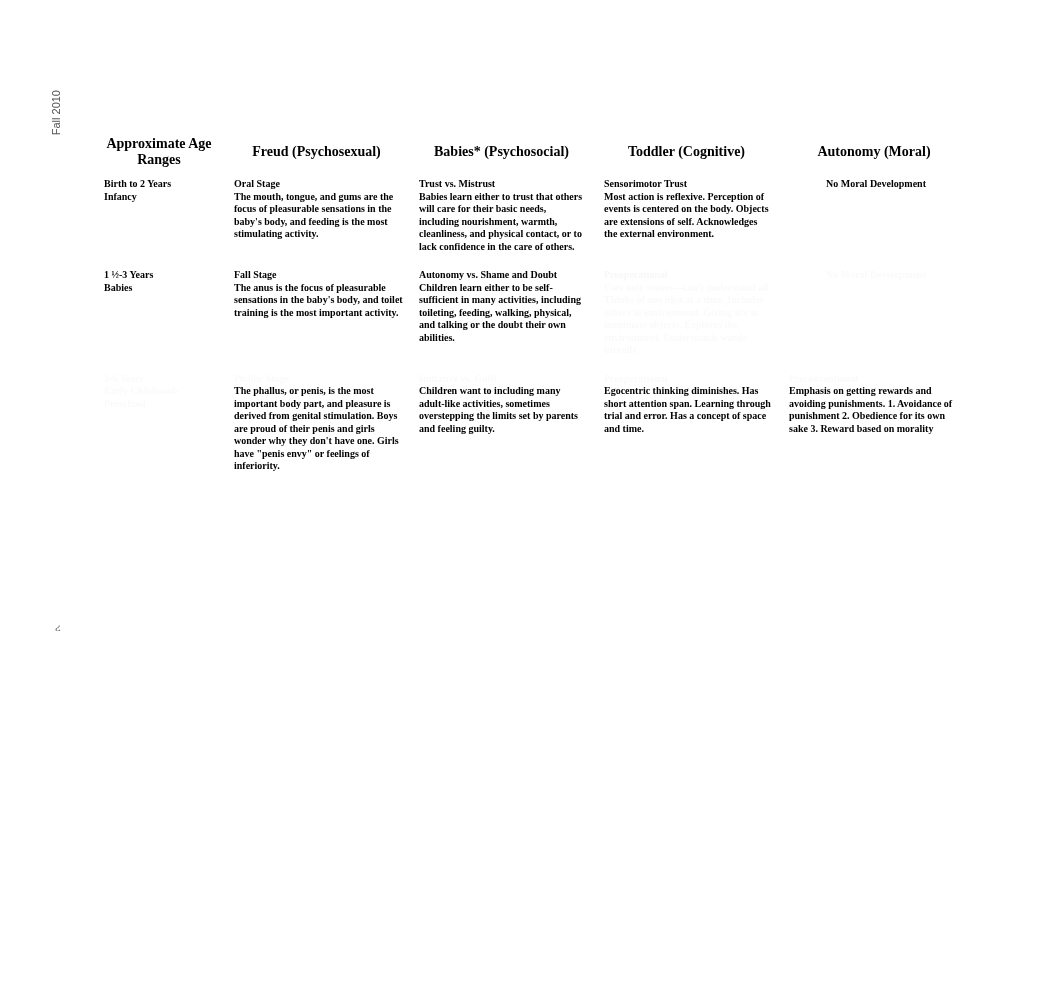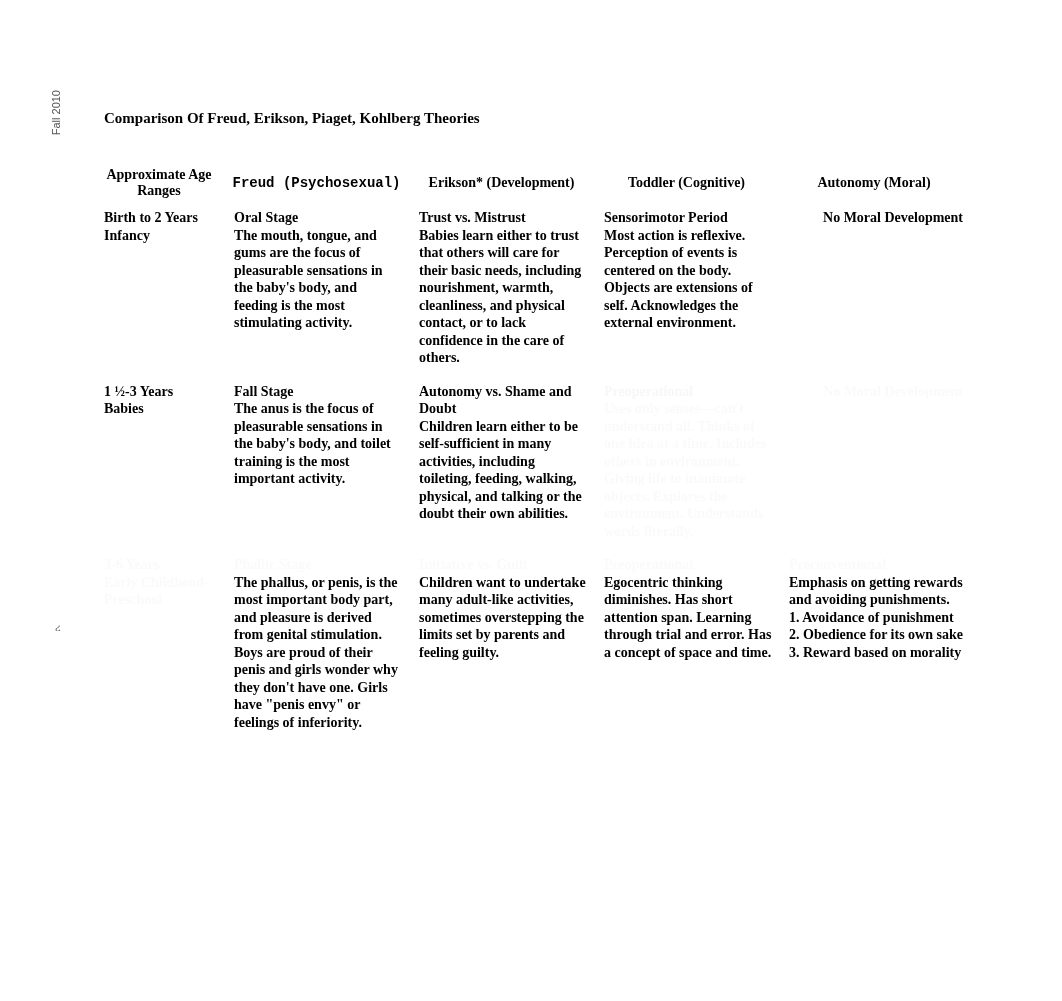--- a/index.html
+++ b/index.html
@@ -54,41 +54,41 @@
     }
     th {
       font-size: 14px;
       font-weight: bold;
       color: #000;
       text-align: center;
       padding: 6px 8px;
       vertical-align: middle;
     }
     th.col-age { width: 130px; }
-    th.col-freud { width: 185px; font-family: Liberation Mono, monospace; }
+    th.col-freud { width: 185px; }
     th.col-erikson { width: 185px; }
     th.col-piaget { width: 185px; }
     th.col-kohlberg { width: 190px; }
     td {
-      font-size: 14px;
+      font-size: 10px;
       color: #000;
       padding: 4px 6px 12px 10px;
       vertical-align: top;
       line-height: 1.25;
     }
     .bold-label {
       font-weight: bold;
       display: block;
     }
     .desc {
       display: block;
       font-weight: bold;
     }
     .center-cell {
-      text-align: right;
+      text-align: center;
       font-weight: bold;
       vertical-align: top;
       padding-top: 4px;
     }
     .faded1 {
       color: #fafafa;
     }
     .faded1 .bold-label {
       color: #f7f7f7;
     }
@@ -99,48 +99,47 @@
       color: #fafafa;
     }
   </style>
 </head>
 <body>
 
 <div class="side-label">Fall 2010</div>
 <div class="page-mark">ረ</div>
 
 <div class="container">
-  <div class="title">Comparison Of Freud, Erikson, Piaget, Kohlberg Theories</div>
   <table>
     <thead>
       <tr>
         <th class="col-age">Approximate Age Ranges</th>
         <th class="col-freud">Freud (Psychosexual)</th>
-        <th class="col-erikson">Erikson* (Development)</th>
+        <th class="col-erikson">Babies* (Psychosocial)</th>
         <th class="col-piaget">Toddler (Cognitive)</th>
         <th class="col-kohlberg">Autonomy (Moral)</th>
       </tr>
     </thead>
     <tbody>
 
       <tr>
         <td>
           <span class="bold-label">Birth to 2 Years</span>
           <span class="bold-label">Infancy</span>
         </td>
         <td>
           <span class="bold-label">Oral Stage</span>
           <span class="desc">The mouth, tongue, and gums are the focus of pleasurable sensations in the baby's body, and feeding is the most stimulating activity.</span>
         </td>
         <td>
           <span class="bold-label">Trust vs. Mistrust</span>
           <span class="desc">Babies learn either to trust that others will care for their basic needs, including nourishment, warmth, cleanliness, and physical contact, or to lack confidence in the care of others.</span>
         </td>
         <td>
-          <span class="bold-label">Sensorimotor Period</span>
+          <span class="bold-label">Sensorimotor Trust</span>
           <span class="desc">Most action is reflexive. Perception of events is centered on the body. Objects are extensions of self. Acknowledges the external environment.</span>
         </td>
         <td class="center-cell">No Moral Development</td>
       </tr>
 
       <tr>
         <td>
           <span class="bold-label">1 ½-3 Years</span>
           <span class="bold-label">Babies</span>
         </td>
@@ -163,21 +162,21 @@
         <td>
           <span class="bold-label">3-6 Years</span>
           <span class="bold-label">Early Childhood-Preschool</span>
         </td>
         <td>
           <span class="bold-label">Phallic Stage</span>
           <span class="desc">The phallus, or penis, is the most important body part, and pleasure is derived from genital stimulation. Boys are proud of their penis and girls wonder why they don't have one. Girls have "penis envy" or feelings of inferiority.</span>
         </td>
         <td>
           <span class="bold-label">Initiative vs. Guilt</span>
-          <span class="desc">Children want to undertake many adult-like activities, sometimes overstepping the limits set by parents and feeling guilty.</span>
+          <span class="desc">Children want to including many adult-like activities, sometimes overstepping the limits set by parents and feeling guilty.</span>
         </td>
         <td>
           <span class="bold-label">Preoperational</span>
           <span class="desc">Egocentric thinking diminishes. Has short attention span. Learning through trial and error. Has a concept of space and time.</span>
         </td>
         <td>
           <span class="bold-label">Preconventional</span>
           <span class="desc">Emphasis on getting rewards and avoiding punishments. 1. Avoidance of punishment 2. Obedience for its own sake 3. Reward based on morality</span>
         </td>
       </tr>

